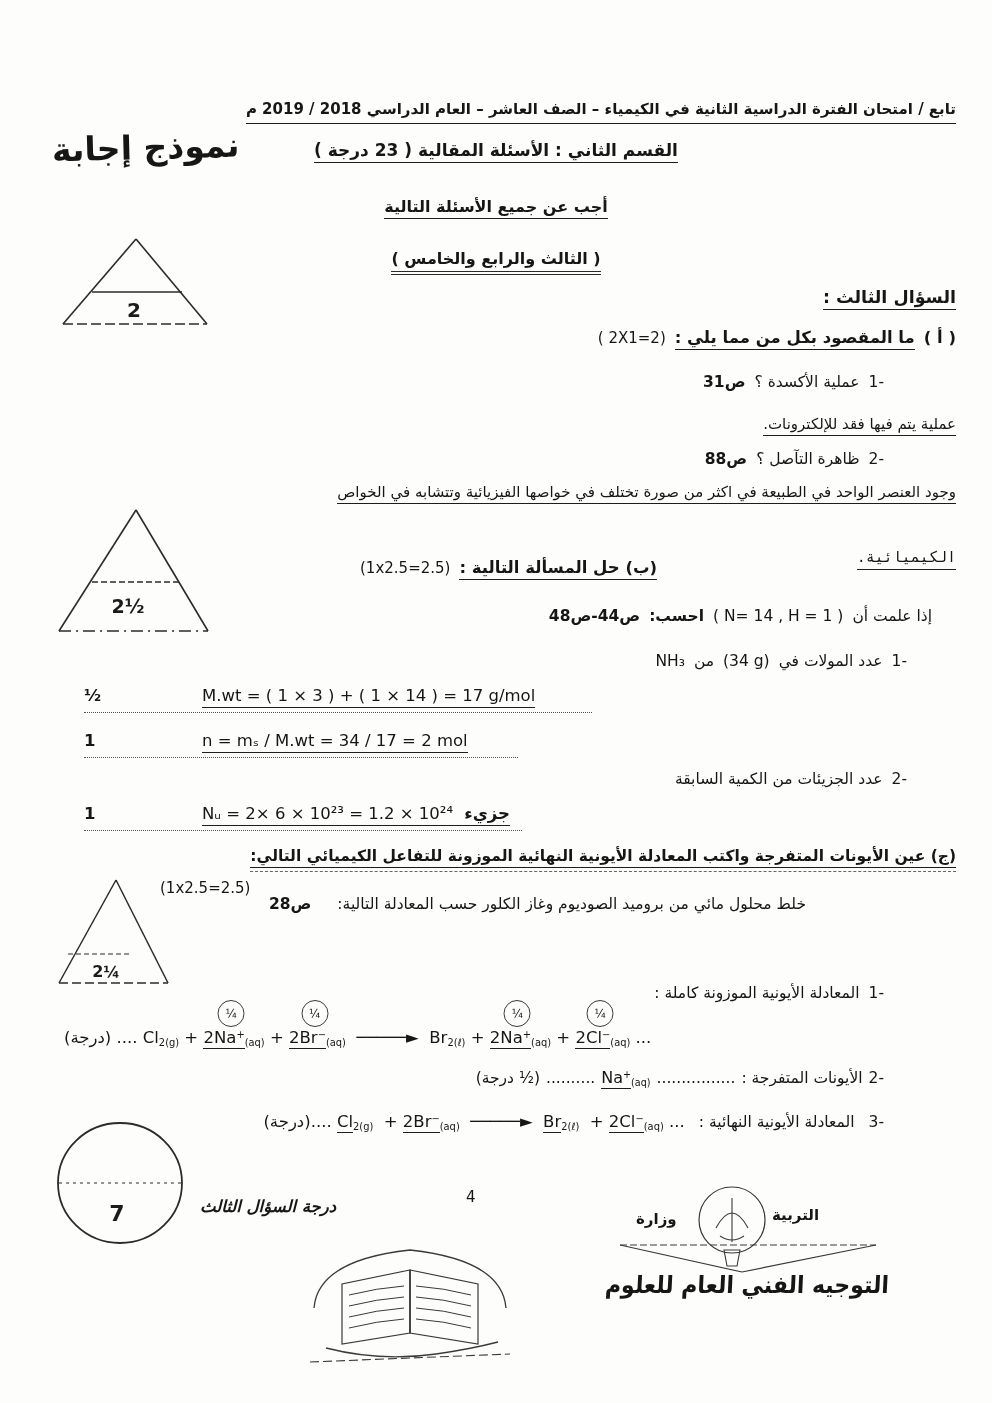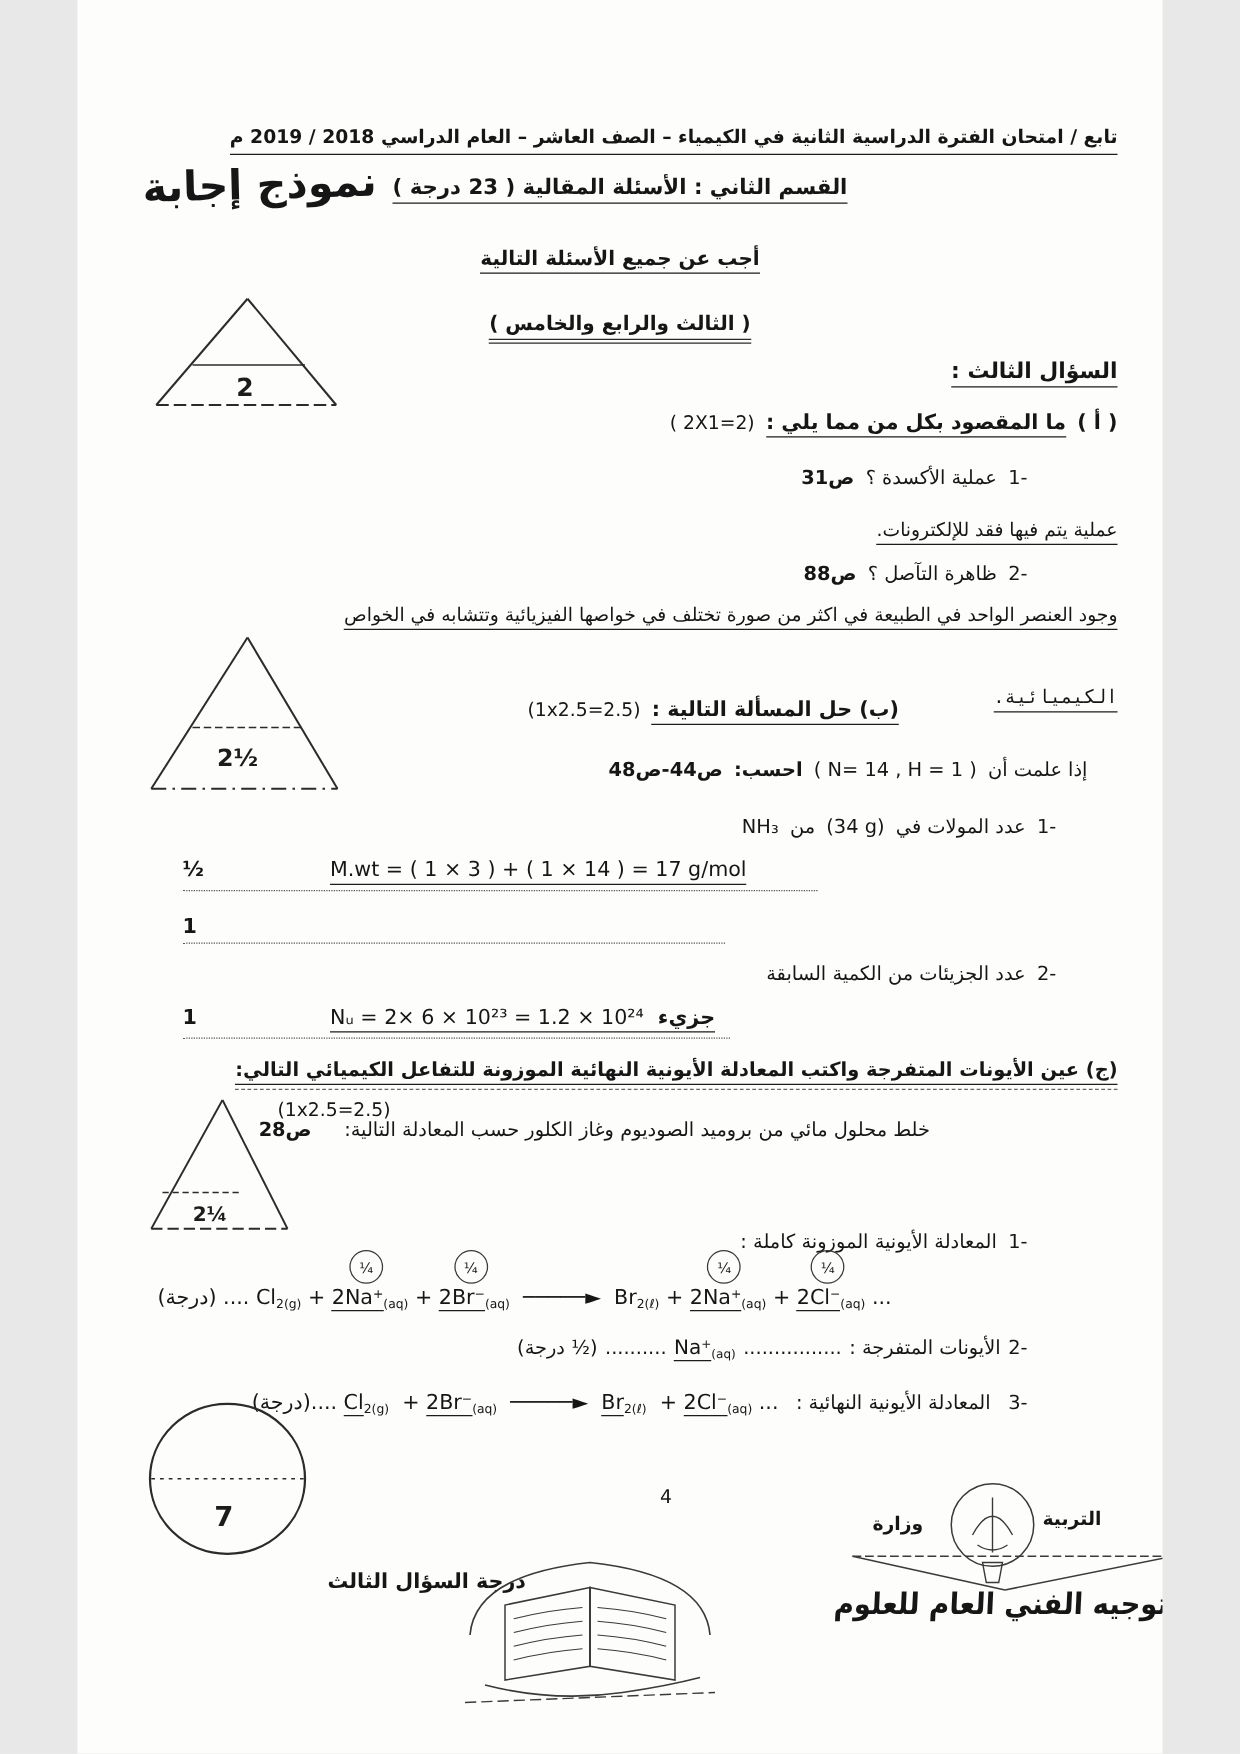--- a/index.html
+++ b/index.html
@@ -1,17 +1,17 @@
 <!DOCTYPE html>
 <html lang="ar"><head>
 <meta charset="utf-8">
 <style>
   html,body{margin:0;padding:0;background:#e8e8e8;}
   .page{
-    position:relative; width:868px; height:1403px; margin:0 auto;
+    position:relative; width:992px; height:1403px; margin:0 auto;
     background:#fdfdfb; color:#161616; overflow:hidden;
     font-family:"DejaVu Sans", sans-serif;
   }
   .abs{position:absolute;}
   .b{font-weight:bold;}
   .rtl{direction:rtl; text-align:right;}
   .ltr{direction:ltr; unicode-bidi:isolate;}
   .row{display:flex; align-items:baseline; gap:9px;}
   .u{border-bottom:1.6px solid #1d1d1d; padding-bottom:2px;}
   .udash{border-bottom:1.5px dashed #666; padding-bottom:6px;}
@@ -122,20 +122,21 @@
     <span>من</span>
     <span class="ltr">NH₃</span>
   </div>
 
   <div class="abs steprow" style="left:84px; top:686px; width:508px;">
     <span class="score ltr">½</span>
     <span class="u">M.wt = ( 1 × 3 ) + ( 1 × 14 ) = 17 g/mol</span>
   </div>
   <div class="abs steprow" style="left:84px; top:731px; width:434px;">
     <span class="score ltr">1</span>
+    <span class="u">n = mₛ / M.wt = 34 / 17 = 2 mol</span>
   </div>
 
   <div class="abs row rtl" style="right:85px; top:770px; font-size:15.5px;">
     <span class="ltr">2-</span>
     <span>عدد الجزيئات من الكمية السابقة</span>
   </div>
 
   <div class="abs steprow" style="left:84px; top:804px; width:438px;">
     <span class="score ltr">1</span>
     <span class="u">
@@ -186,21 +187,21 @@
     <span>المعادلة الأيونية النهائية :</span>
     <span class="eq" style="font-size:16.5px;"><span class="tok"><span>(درجة)</span></span><span class="tok"><span>.... </span></span><span class="tok"><span class="uline">Cl</span><sub>2(g)</sub></span><span class="tok"><span>  + </span></span><span class="tok"><span class="uline">2Br<sup>−</sup></span><sub>(aq)</sub></span><span class="tok"><span>  ─────►  </span></span><span class="tok"><span class="uline">Br</span><sub>2(ℓ)</sub></span><span class="tok"><span>  + </span></span><span class="tok"><span class="uline">2Cl<sup>−</sup></span><sub>(aq)</sub></span><span class="tok"><span> ...</span></span></span>
   </div>
 
   <svg class="abs" style="left:54px; top:1120px;" width="132" height="128" viewBox="0 0 132 128">
     <ellipse cx="66" cy="63" rx="62" ry="60" fill="none" stroke="#2b2b2b" stroke-width="1.8"></ellipse>
     <line x1="5" y1="63" x2="127" y2="63" stroke="#2b2b2b" stroke-width="1.2" stroke-dasharray="3 4"></line>
     <text x="63" y="101" font-size="22" font-weight="bold" text-anchor="middle">7</text>
   </svg>
 
-  <div class="abs b rtl" style="left:200px; top:1255px; font-size:16.5px;">درجة السؤال الثالث</div>
+  <div class="abs b rtl" style="left:200px; top:1197px; font-size:16.5px;font-style:italic;">درجة السؤال الثالث</div>
   <div class="abs" style="left:466px; top:1188px; font-size:15px;">4</div>
 
   <div class="abs" style="left:612px; top:1184px; width:280px; height:150px;">
     <svg class="abs" style="left:0; top:0;" width="280" height="92" viewBox="0 0 280 92">
       <circle cx="120" cy="36" r="33" fill="none" stroke="#3a3a3a" stroke-width="1.2"></circle>
       <path d="M104,44 Q120,14 136,44" fill="none" stroke="#3a3a3a" stroke-width="1.1"></path>
       <line x1="120" y1="14" x2="120" y2="58" stroke="#3a3a3a" stroke-width="1.1"></line>
       <path d="M108,52 q12,8 24,0" fill="none" stroke="#3a3a3a" stroke-width="1.1"></path>
       <path d="M112,66 h16 l-3,16 h-10 z" fill="none" stroke="#3a3a3a" stroke-width="1.1"></path>
       <line x1="8" y1="61" x2="264" y2="61" stroke="#3a3a3a" stroke-width="1.2" stroke-dasharray="7 3"></line>

